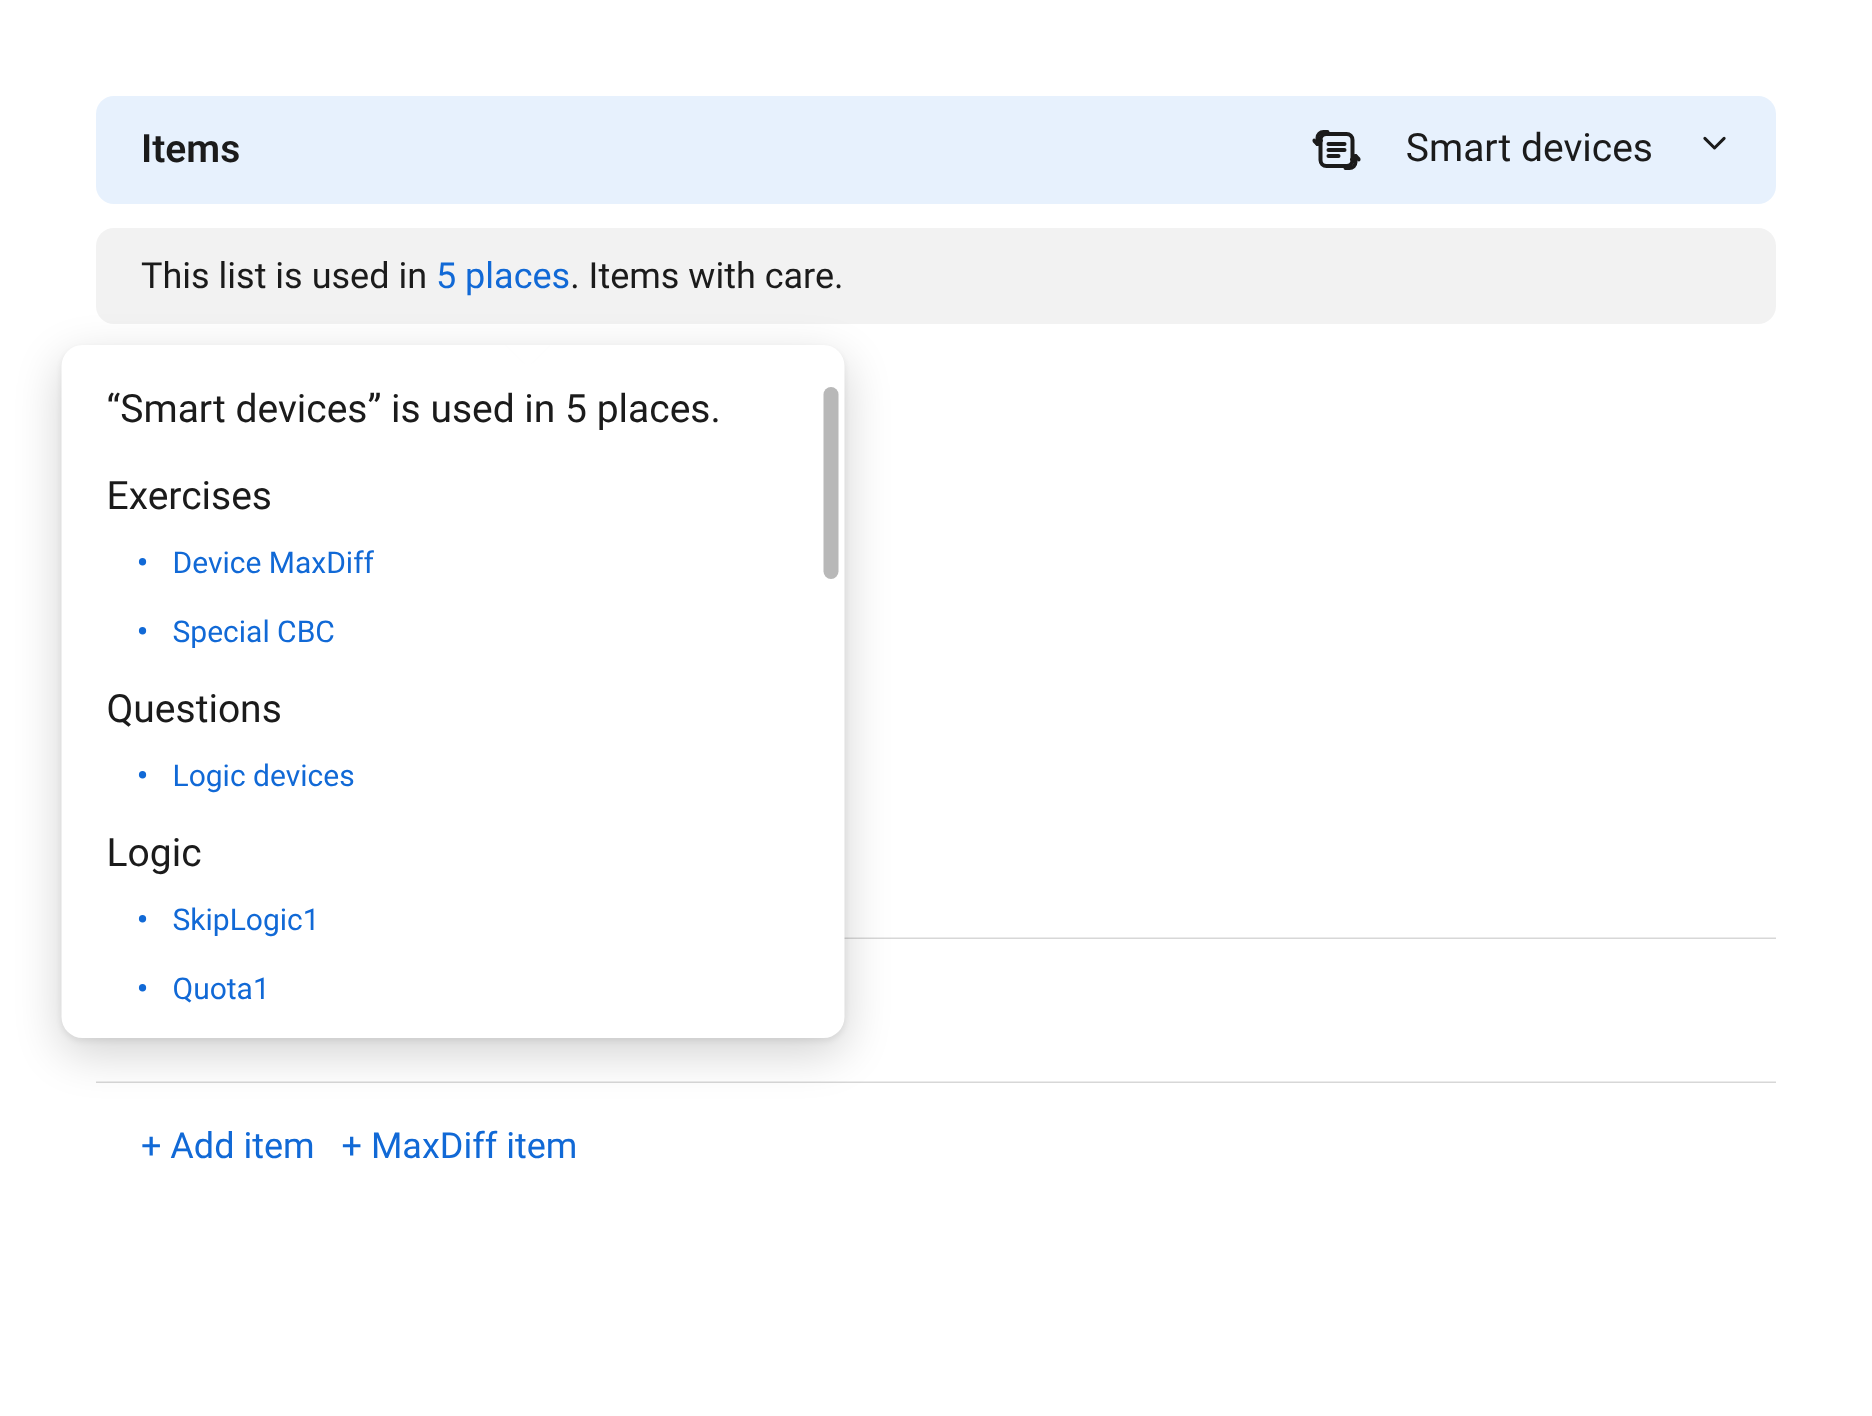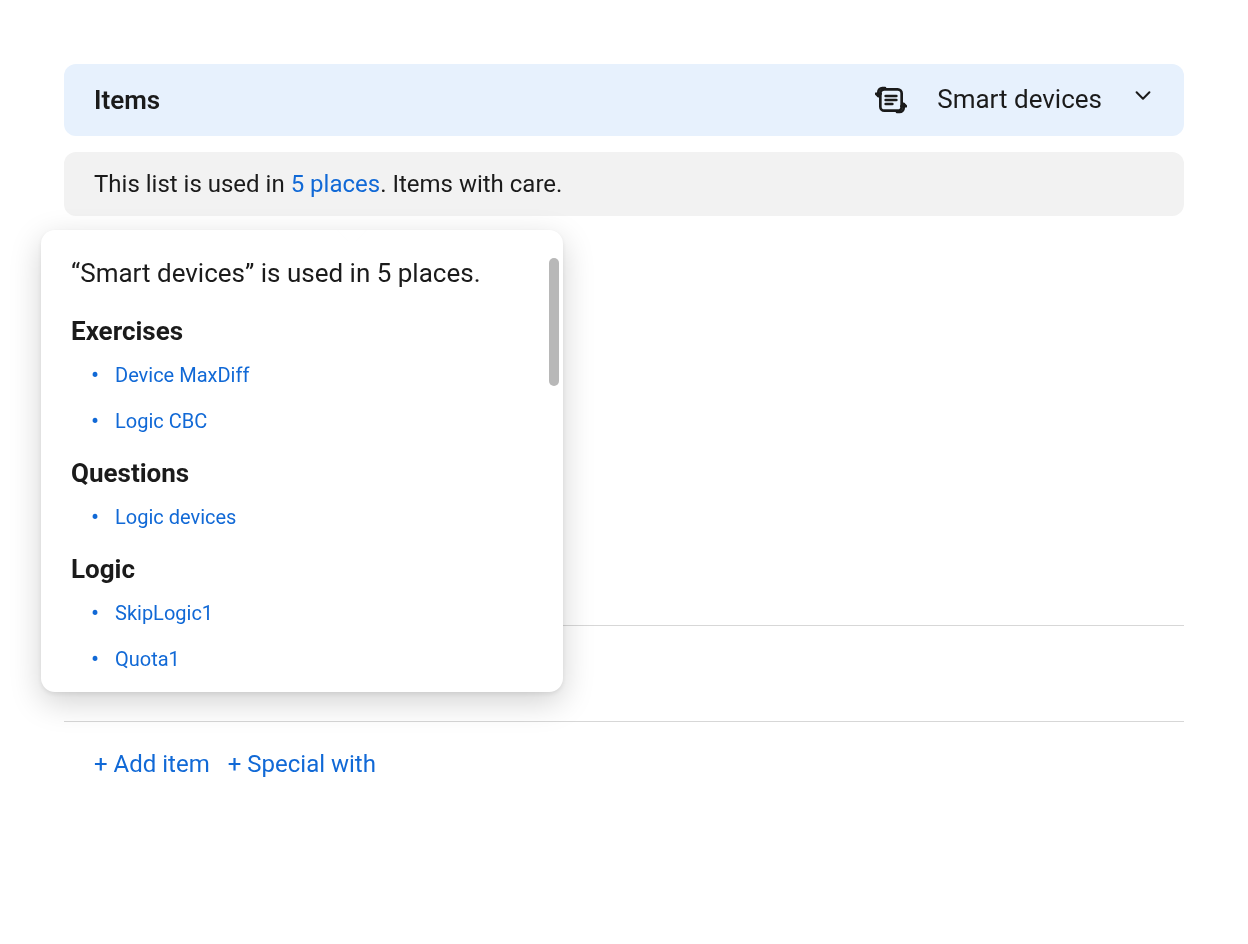--- a/index.html
+++ b/index.html
@@ -121,21 +121,21 @@
     transform: rotate(45deg);
     box-shadow: -2px -2px 4px rgba(0,0,0,0.05);
   }
   .popover-title {
     font-size: 26px;
     color: #1b1b1b;
     margin-bottom: 28px;
   }
   .pop-section-title {
     font-size: 26px;
-    font-weight: 700;
+    font-weight: 400;
     color: #1b1b1b;
     margin-top: 14px;
     margin-bottom: 6px;
   }
   .pop-list {
     list-style: none;
     padding-left: 20px;
   }
   .pop-list li {
     font-size: 20px;
@@ -198,30 +198,30 @@
   <div class="items-table">
     <div style="height:384px;border-bottom:1.5px solid #d7d7d7;"></div>
     <div class="item-row">
       <span class="item-num">6</span>
       <span class="item-label">Door lock</span>
     </div>
   </div>
 
   <div class="add-row">
     <span class="add-link">+ Add item</span>
-    <span class="add-link">+ Special with</span>
+    <span class="add-link">+ MaxDiff item</span>
   </div>
 
   <div class="popover">
     <div class="popover-title">“Smart devices” is used in 5 places.</div>
 
     <div class="pop-section-title">Exercises</div>
     <ul class="pop-list">
       <li>Device MaxDiff</li>
-      <li>Logic CBC</li>
+      <li>Special CBC</li>
     </ul>
 
     <div class="pop-section-title">Questions</div>
     <ul class="pop-list">
       <li>Logic devices</li>
     </ul>
 
     <div class="pop-section-title">Logic</div>
     <ul class="pop-list">
       <li>SkipLogic1</li>

